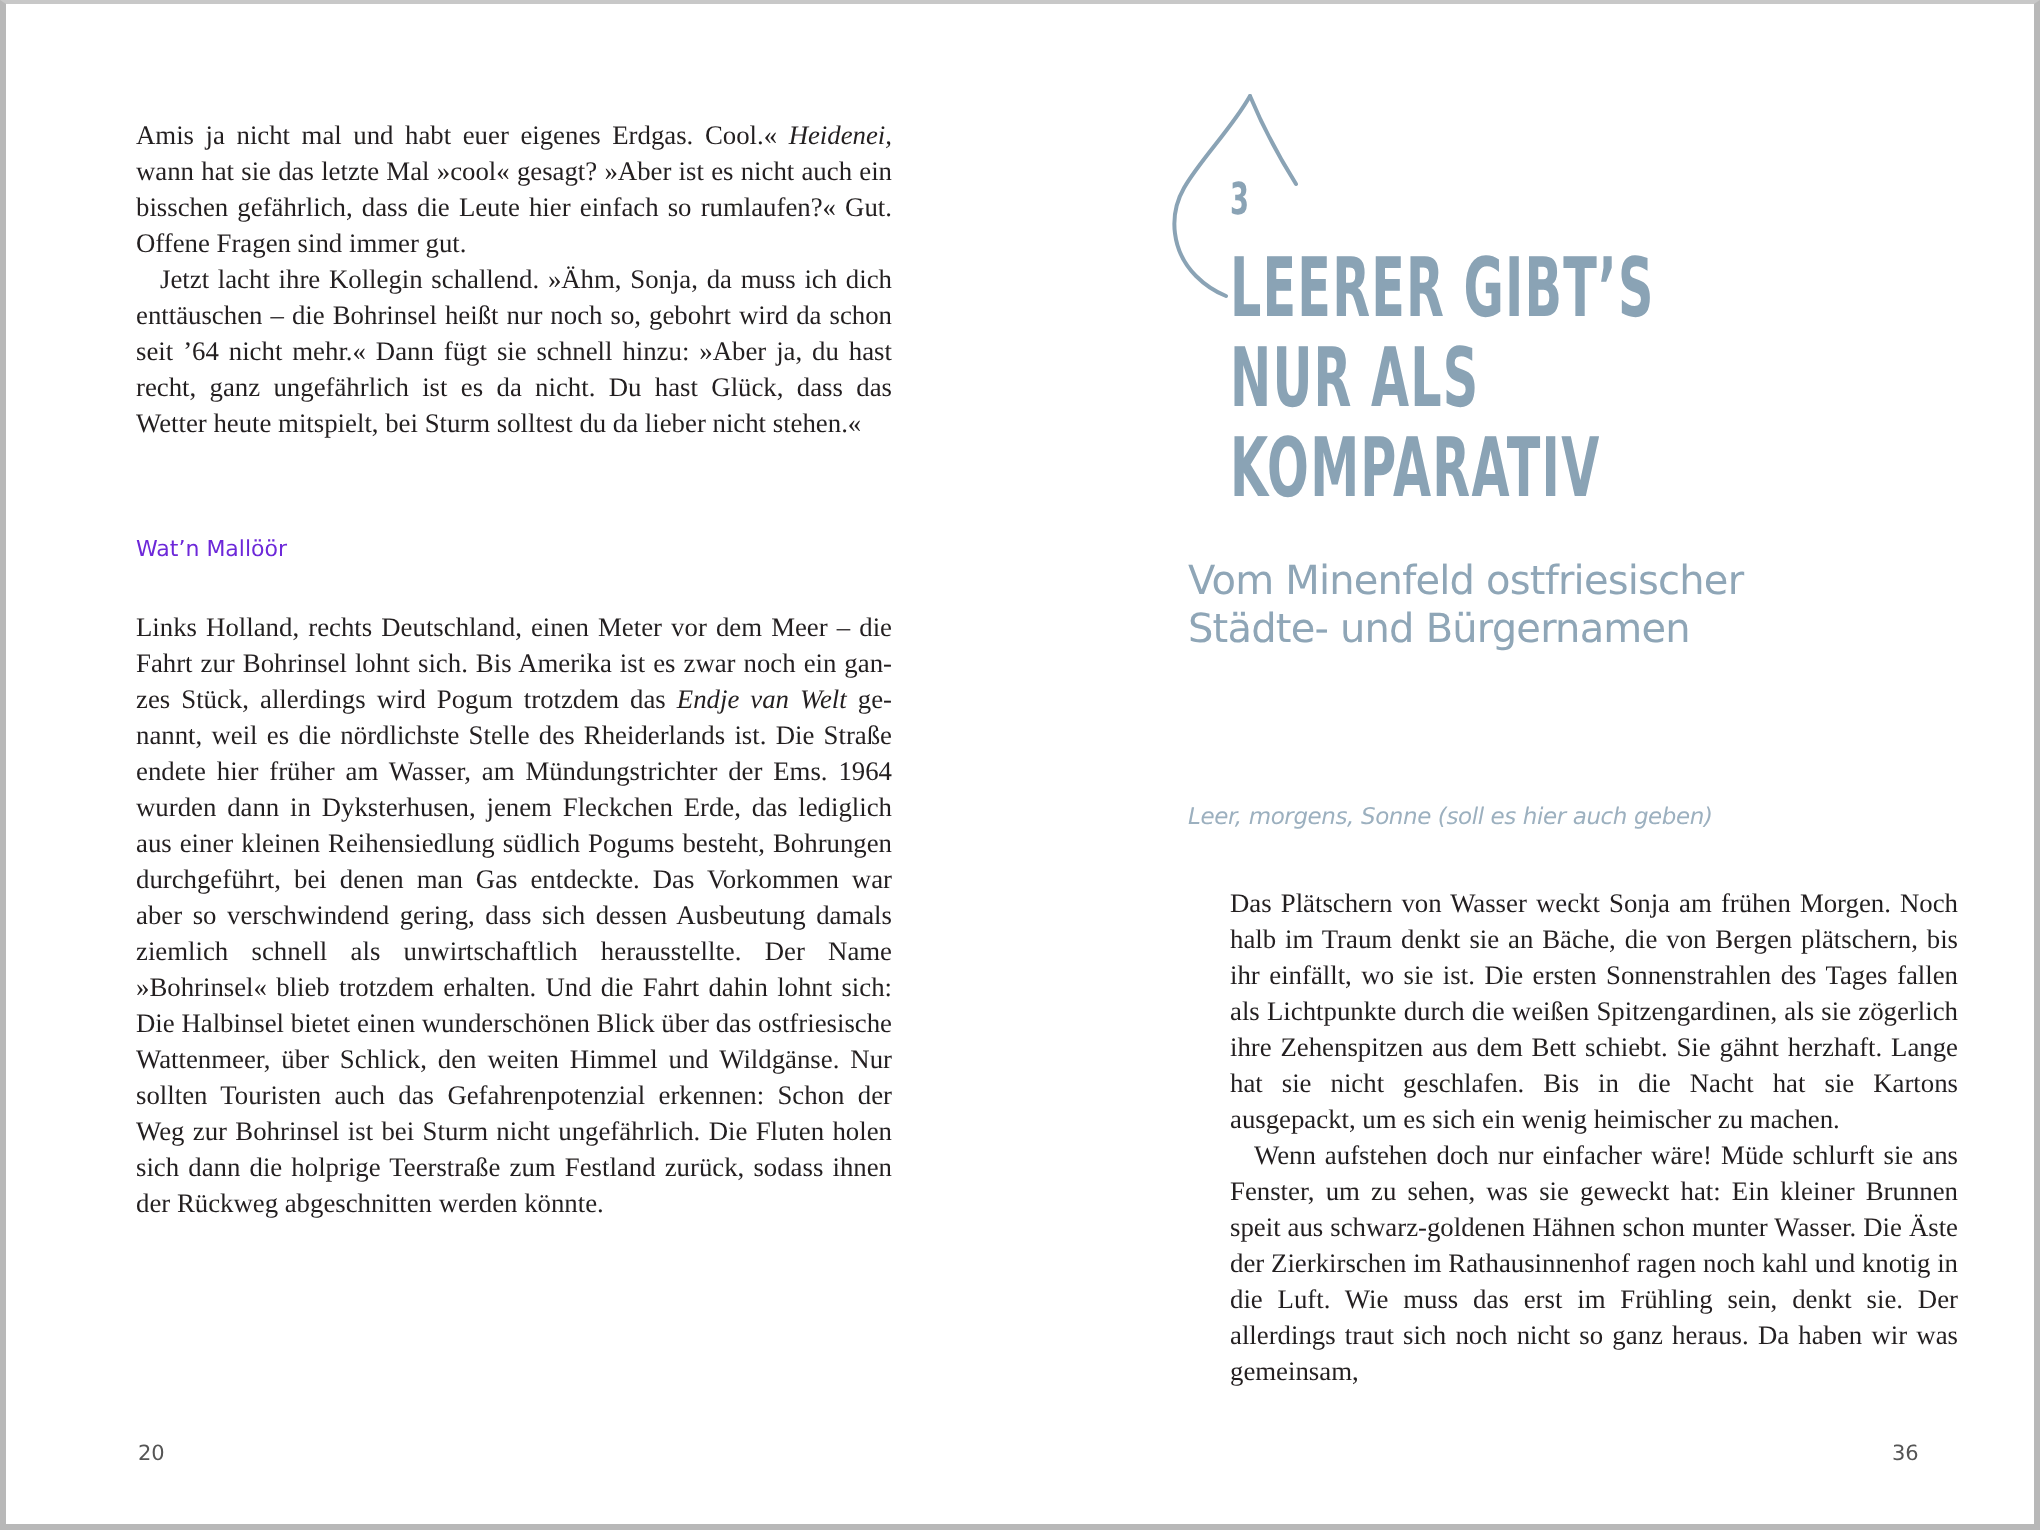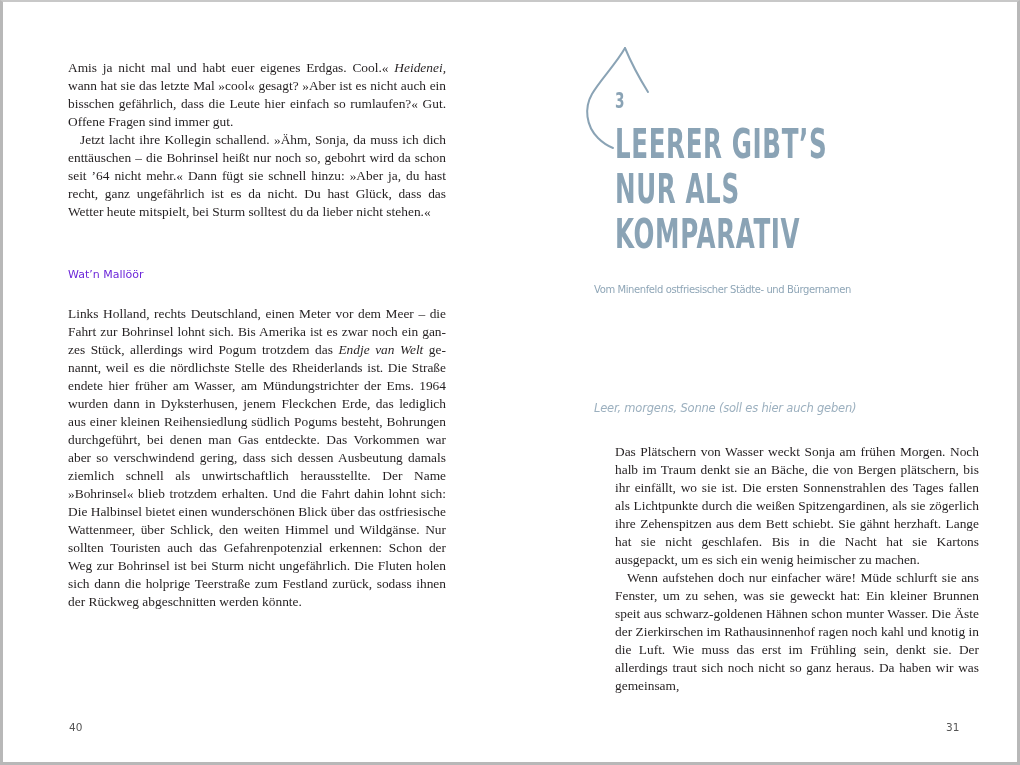--- a/index.html
+++ b/index.html
@@ -58,21 +58,21 @@
     font-family: "DejaVu Sans", "Liberation Sans", sans-serif;
     font-weight: bold; font-size: 41px; line-height: 45px;
     color: #8aa3b5; letter-spacing: 1px;
     transform: scaleX(0.6); transform-origin: left top;
     white-space: nowrap;
   }
   .chap-title div { white-space: nowrap; }
   .chap-subtitle {
     position: absolute; left: 591px; top: 276px; width: 320px;
     font-family: "DejaVu Sans", "Liberation Sans", sans-serif;
-    font-size: 10px; line-height: 24px; color: #8fa6b7;
+    font-size: 20px; line-height: 24px; color: #8fa6b7;
     font-weight: normal;
     letter-spacing: -0.4px;
   }
   .scene-head {
     position: absolute; left: 591px; top: 399px;
     font-family: "DejaVu Sans", "Liberation Sans", sans-serif;
     font-style: italic; font-size: 11.5px; color: #9cb0bf;
     letter-spacing: -0.2px;
   }
   .right-body { position: absolute; left: 591px; top: 441px; width: 364px; margin-left: 21px; }
@@ -87,21 +87,21 @@
       <p>Amis ja nicht mal und habt euer eigenes Erdgas. Cool.« <em>Heidenei,</em> wann hat sie das letzte Mal »cool« gesagt? »Aber ist es nicht auch ein bisschen gefährlich, dass die Leute hier einfach so rumlaufen?« Gut. Offene Fragen sind immer gut.</p>
       <p class="indent">Jetzt lacht ihre Kollegin schallend. »Ähm, Sonja, da muss ich dich enttäuschen – die Bohrinsel heißt nur noch so, gebohrt wird da schon seit ’64 nicht mehr.« Dann fügt sie schnell hinzu: »Aber ja, du hast recht, ganz ungefährlich ist es da nicht. Du hast Glück, dass das Wetter heute mitspielt, bei Sturm solltest du da lieber nicht stehen.«</p>
     </div>
 
     <div class="left-sub">Wat’n Mallöör</div>
 
     <div class="body-text left-body">
       <p>Links Holland, rechts Deutschland, einen Meter vor dem Meer – die Fahrt zur Bohrinsel lohnt sich. Bis Amerika ist es zwar noch ein gan­zes Stück, allerdings wird Pogum trotzdem das <em>Endje van Welt</em> ge­nannt, weil es die nördlichste Stelle des Rheiderlands ist. Die Straße endete hier früher am Wasser, am Mündungstrichter der Ems. 1964 wurden dann in Dyksterhusen, jenem Fleckchen Erde, das lediglich aus einer kleinen Reihensiedlung südlich Pogums besteht, Bohrun­gen durchgeführt, bei denen man Gas entdeckte. Das Vorkommen war aber so verschwindend gering, dass sich dessen Ausbeutung da­mals ziemlich schnell als unwirtschaftlich herausstellte. Der Name »Bohrinsel« blieb trotzdem erhalten. Und die Fahrt dahin lohnt sich: Die Halbinsel bietet einen wunderschönen Blick über das ostfriesi­sche Wattenmeer, über Schlick, den weiten Himmel und Wildgänse. Nur sollten Touristen auch das Gefahrenpotenzial erkennen: Schon der Weg zur Bohrinsel ist bei Sturm nicht ungefährlich. Die Fluten holen sich dann die holprige Teerstraße zum Festland zurück, sodass ihnen der Rückweg abgeschnitten werden könnte.</p>
     </div>
 
-    <div class="folio folio-left">40</div>
+    <div class="folio folio-left">20</div>
   </div>
 
   <div class="page-right-content">
     <svg class="drop-icon" viewBox="0 0 80 120">
       <path d="M 47 6 C 38 22, 22 38, 14 52 C 6 66, 8 84, 20 96 C 24 100, 30 104, 35 106" fill="none" stroke="#8aa3b5" stroke-width="2" stroke-linecap="round"></path>
       <path d="M 47 6 C 52 18, 60 34, 70 50" fill="none" stroke="#8aa3b5" stroke-width="2" stroke-linecap="round"></path>
     </svg>
 
     <div class="chap-num">3</div>
 
@@ -113,16 +113,16 @@
 
     <div class="chap-subtitle">Vom Minenfeld ostfriesischer Städte- und Bürgernamen</div>
 
     <div class="scene-head">Leer, morgens, Sonne (soll es hier auch geben)</div>
 
     <div class="body-text right-body">
       <p>Das Plätschern von Wasser weckt Sonja am frühen Morgen. Noch halb im Traum denkt sie an Bäche, die von Bergen plätschern, bis ihr einfällt, wo sie ist. Die ersten Sonnenstrahlen des Tages fallen als Lichtpunkte durch die weißen Spitzengardinen, als sie zögerlich ihre Zehenspitzen aus dem Bett schiebt. Sie gähnt herzhaft. Lange hat sie nicht geschlafen. Bis in die Nacht hat sie Kartons ausgepackt, um es sich ein wenig heimischer zu machen.</p>
       <p class="indent">Wenn aufstehen doch nur einfacher wäre! Müde schlurft sie ans Fenster, um zu sehen, was sie geweckt hat: Ein kleiner Brunnen speit aus schwarz-goldenen Hähnen schon munter Wasser. Die Äste der Zierkirschen im Rathausinnenhof ragen noch kahl und knotig in die Luft. Wie muss das erst im Frühling sein, denkt sie. Der allerdings traut sich noch nicht so ganz heraus. Da haben wir was gemeinsam,</p>
     </div>
 
-    <div class="folio folio-right">31</div>
+    <div class="folio folio-right">36</div>
   </div>
 
 </div>
 
 </body></html>

